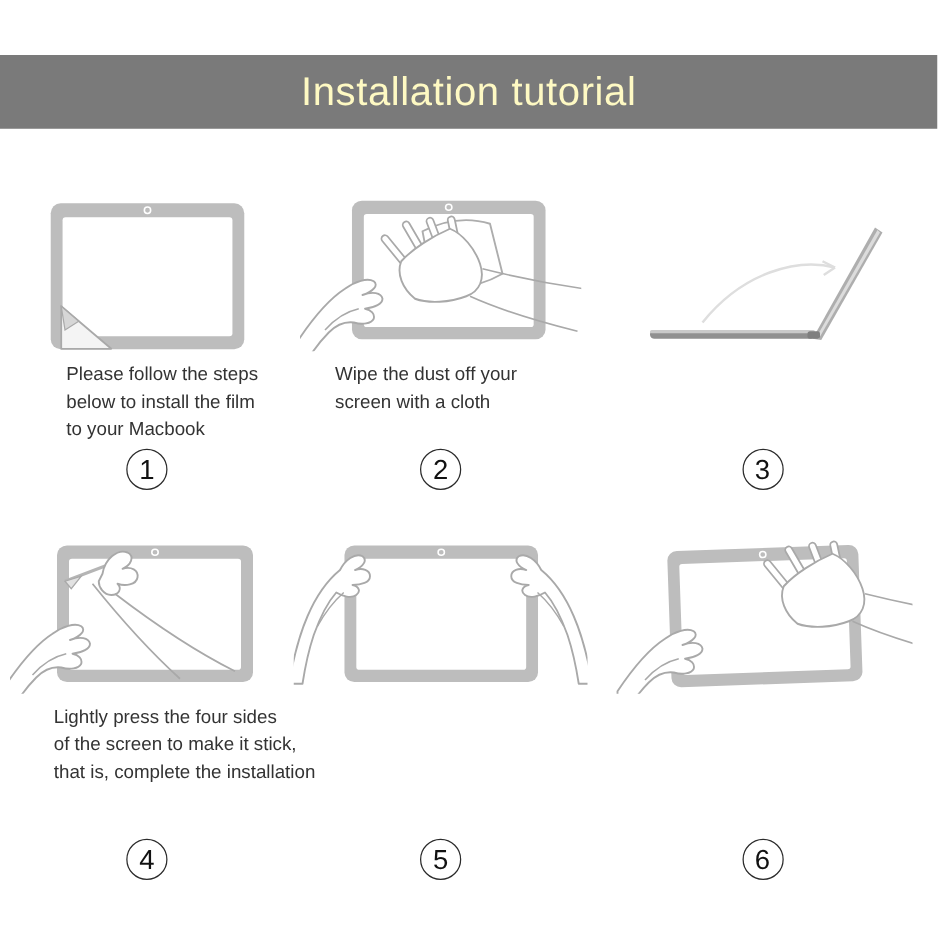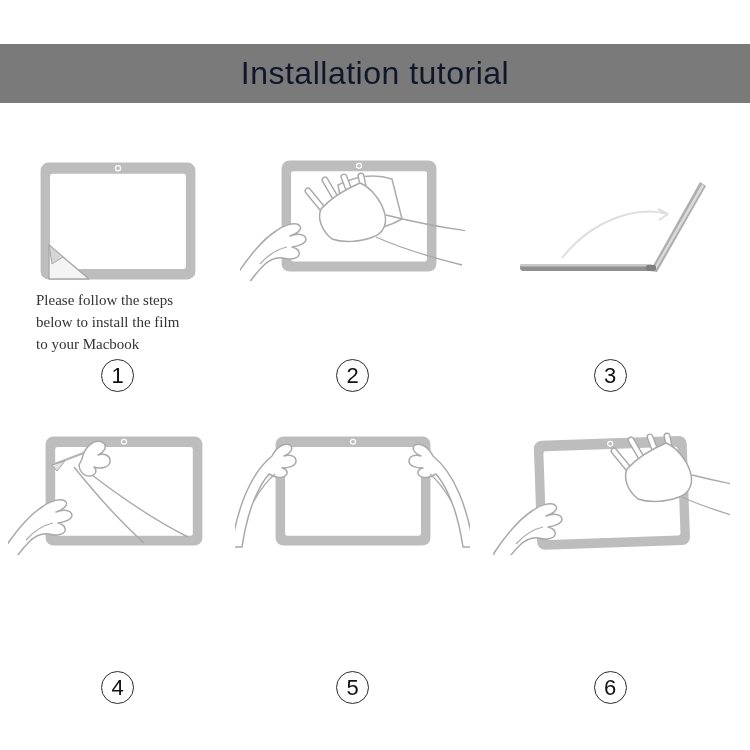--- a/index.html
+++ b/index.html
@@ -6,34 +6,34 @@
   body{
     width:750px;height:750px;background:#ffffff;
     font-family:"Liberation Sans","DejaVu Sans",sans-serif;
     color:#333;overflow:hidden;position:relative;
   }
   .banner{
     margin-top:44px;height:59px;background:#7a7a7a;
     display:flex;align-items:center;justify-content:center;
   }
   .banner h1{
-    margin:0;font-size:32px;font-weight:400;color:#0f172a;letter-spacing:.5px;
+    margin:0;font-size:32px;font-weight:400;color:#fef9c3;letter-spacing:.5px;
   }
   .grid-row{display:flex;width:750px;}
   .c1{width:235px;} .c2{width:235px;} .c3{width:280px;}
   .illus-cell{display:flex;justify-content:center;align-items:flex-end;padding-bottom:4px;box-sizing:border-box;}
   .row1-illus{height:182px;}
   .row2-illus{height:124px;}
   .cap-row1{height:72px;}
   .cap-row2{height:110px;}
   .caption{
     font-size:15px;line-height:22px;color:#333;
     white-space:pre-line;box-sizing:border-box;padding-top:4px;
   }
-  .cap-c1{padding-left:36px;font-family:Liberation Serif, serif;}
+  .cap-c1{padding-left:53px;}
   .cap-c2{padding-left:33px;}
   .cap-c3{padding-left:43px;}
   .num-row{height:36px;}
   .num-cell{display:flex;justify-content:center;align-items:flex-start;}
   .num-badge{
     width:33px;height:33px;border:1.5px solid #2b2b2b;border-radius:50%;
     display:flex;align-items:center;justify-content:center;
     font-size:22px;color:#111;margin-top:2px;box-sizing:border-box;
   }
   .gap{height:42px;}
@@ -117,20 +117,22 @@
       <rect x="10" y="98" width="132" height="2.6" rx="1.3" fill="#c9c9c9"></rect>
       <rect x="136" y="99" width="10" height="6" rx="2" fill="#7f7f7f"></rect>
     </svg>
   </div>
 </div>
 
 <div class="grid-row cap-row1">
   <div class="c1 caption cap-c1">Please follow the steps
 below to install the film
 to your Macbook</div>
+  <div class="c2 caption cap-c2">Wipe the dust off your
+screen with a cloth</div>
 </div>
 
 <div class="grid-row num-row">
   <div class="c1 num-cell">
       <div class="num-badge">1</div>
     </div>
   <div class="c2 num-cell">
       <div class="num-badge">2</div>
     </div>
   <div class="c3 num-cell">
@@ -174,20 +176,23 @@
           <use href="#pinch-hand"></use>
         </g>
       <g transform="translate(118,0)">
           <use href="#spread-hand"></use>
         </g>
     </svg>
   </div>
 </div>
 
 <div class="grid-row cap-row2">
+  <div class="c3 caption cap-c3">Lightly press the four sides
+of the screen to make it stick,
+that is, complete the installation</div>
 </div>
 
 <div class="grid-row num-row">
   <div class="c1 num-cell">
       <div class="num-badge">4</div>
     </div>
   <div class="c2 num-cell">
       <div class="num-badge">5</div>
     </div>
   <div class="c3 num-cell">

